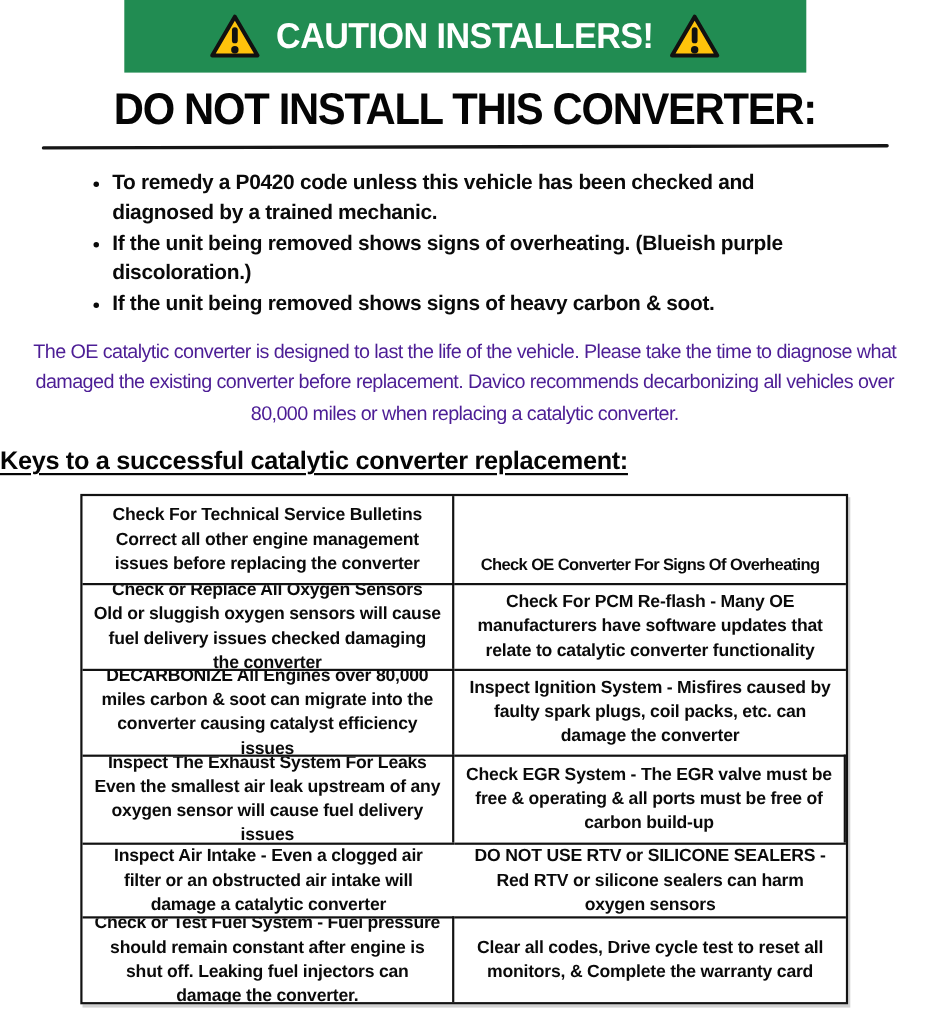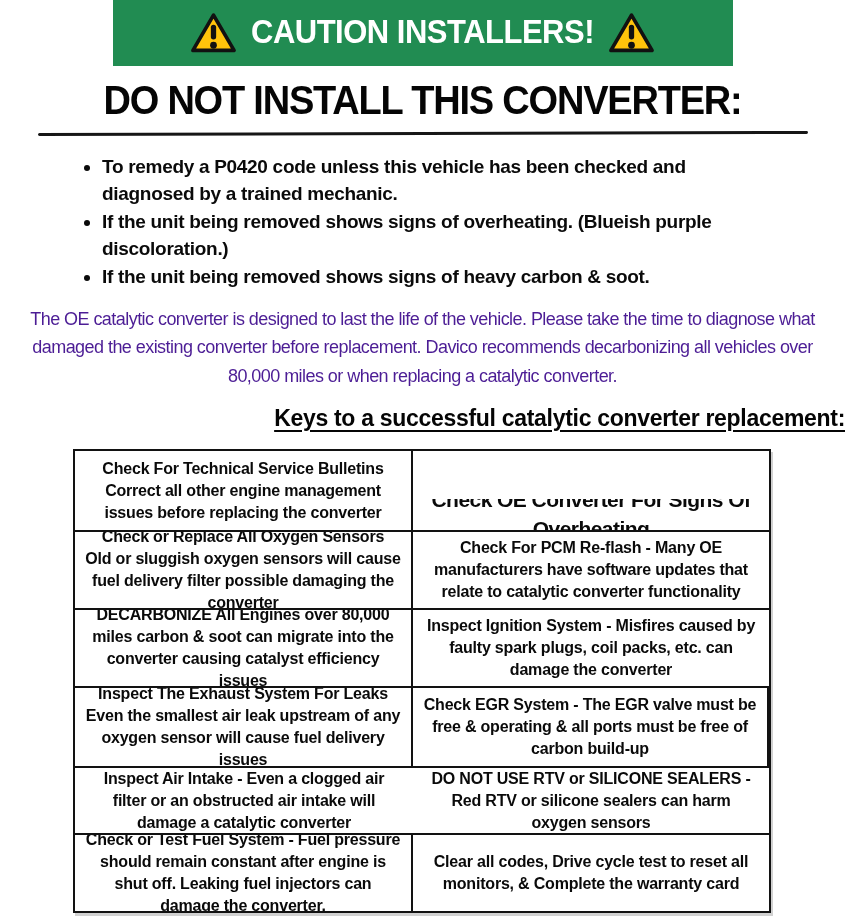--- a/index.html
+++ b/index.html
@@ -74,21 +74,21 @@
     text-align: center;
     font-size: 18px;
     font-weight: normal;
     letter-spacing: -0.55px;
     line-height: 1.58;
     color: #4c1d95;
   }
   
   .keys-heading {
     margin: 15px 0 0 0;
-    text-align: right;
+    text-align: left;
     font-size: 23px;
     font-weight: bold;
     letter-spacing: -0.3px;
     color: #050505;
     text-decoration: underline;
     text-decoration-thickness: 2px;
     text-underline-offset: 4px;
   }
   
   .keys-table {
@@ -114,21 +114,21 @@
     letter-spacing: -0.2px;
     white-space: pre-line;
     color: #0a0a0a;
     border-top: 2.5px solid #121212;
     box-sizing: border-box;
     overflow: hidden;
   }
   .cell.col-left  { border-right: 2.5px solid #121212; }
   .cell.row-first { border-top: none; }
   .cell.big {
-    font-size: 21px;
+    font-size: 15px;
     letter-spacing: -0.55px;
     margin-top: 48px;
   }
 </style>
 </head>
 <body>
 
 <div class="page">
 
   <div class="banner">
@@ -158,21 +158,21 @@
   <p class="intro">The OE catalytic converter is designed to last the life of the vehicle. Please take the time to diagnose what damaged the existing converter before replacement. Davico recommends decarbonizing all vehicles over 80,000 miles or when replacing a catalytic converter.</p>
 
   <h2 class="keys-heading">Keys to a successful catalytic converter replacement:</h2>
 
   <div class="keys-table">
     <div class="cell col-left row-first">Check For Technical Service Bulletins
 Correct all other engine management issues before replacing the converter</div>
     <div class="cell big row-first">Check OE Converter For Signs Of Overheating</div>
 
     <div class="cell col-left">Check or Replace All Oxygen Sensors
-Old or sluggish oxygen sensors will cause fuel delivery filter possible damaging the converter</div>
+Old or sluggish oxygen sensors will cause fuel delivery issues checked damaging the converter</div>
     <div class="cell">Check For PCM Re-flash - Many OE manufacturers have software updates that relate to catalytic converter functionality</div>
 
     <div class="cell col-left">DECARBONIZE All Engines over 80,000 miles carbon &amp; soot can migrate into the converter causing catalyst efficiency issues</div>
     <div class="cell">Inspect Ignition System - Misfires caused by faulty spark plugs, coil packs, etc. can damage the converter</div>
 
     <div class="cell col-left">Inspect The Exhaust System For Leaks
 Even the smallest air leak upstream of any oxygen sensor will cause fuel delivery issues</div>
     <div class="cell col-left">Check EGR System - The EGR valve must be free &amp; operating &amp; all ports must be free of carbon build-up</div>
 
     <div class="cell">Inspect Air Intake - Even a clogged air filter or an obstructed air intake will damage a catalytic converter</div>

